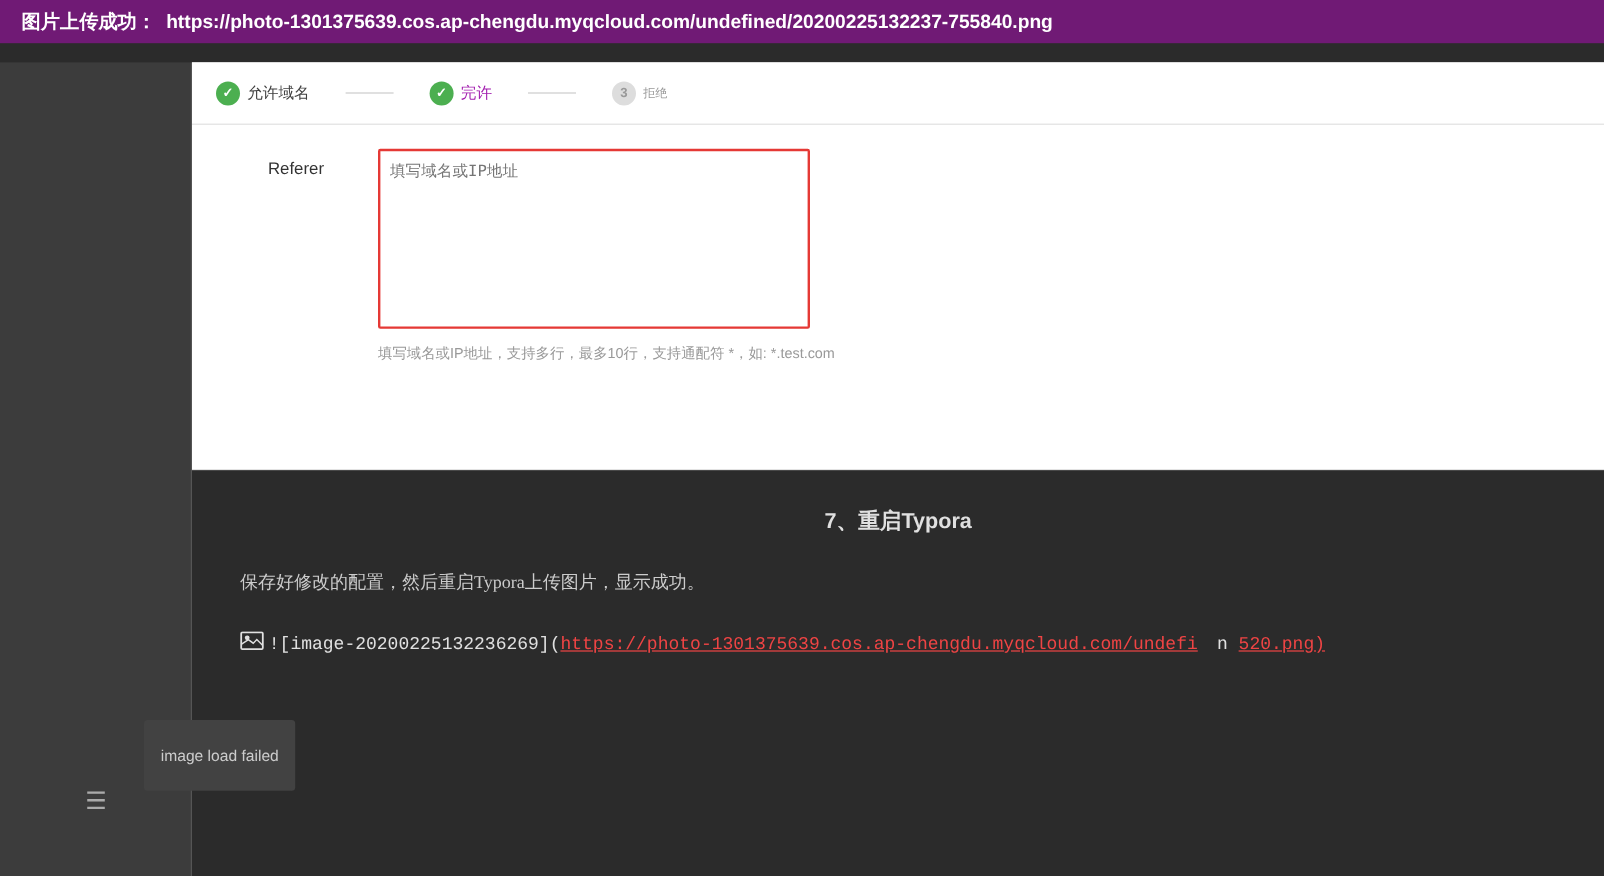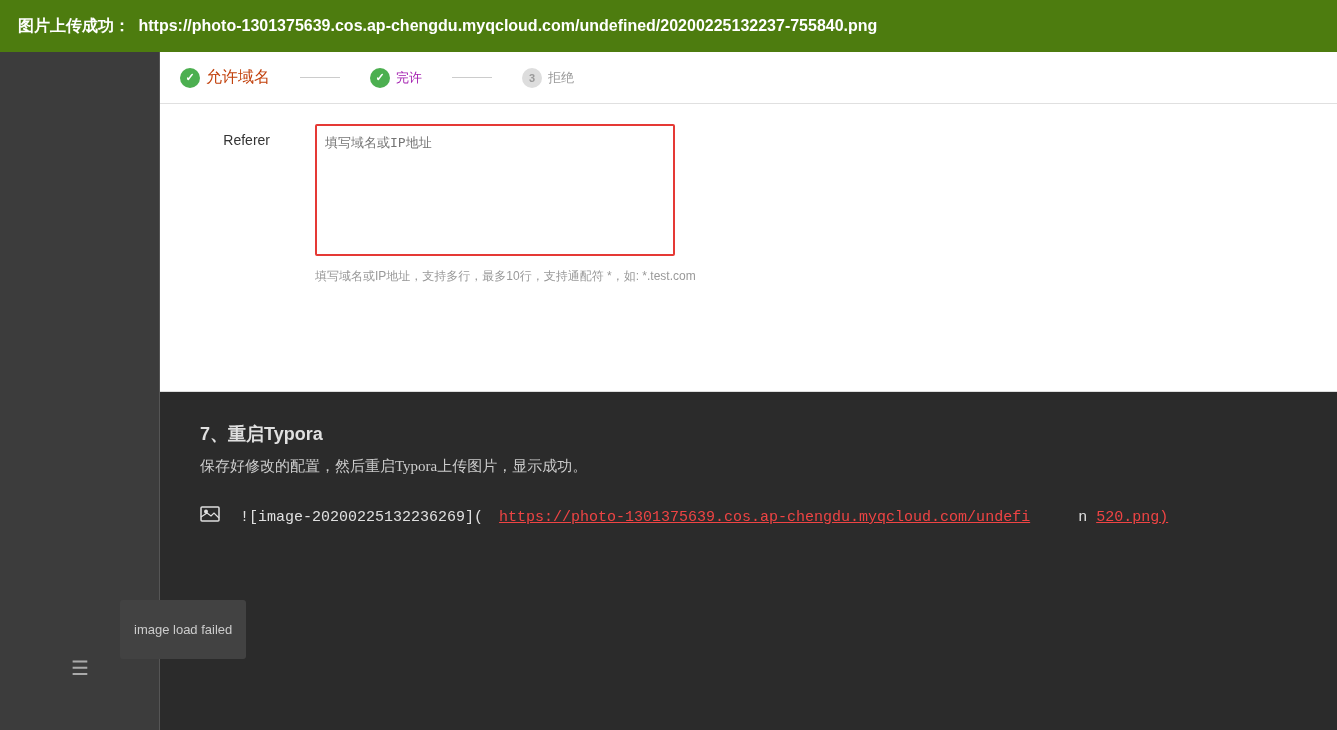--- a/index.html
+++ b/index.html
@@ -10,22 +10,22 @@
       font-family: "Microsoft YaHei", "PingFang SC", sans-serif;
       background: #2b2b2b;
     }
 
     
     .success-banner {
       position: absolute;
       top: 0;
       left: 0;
       width: 100%;
-      height: 52px;
-      background: #4d7c0f;
+      height: 36px;
+      background: #701a75;
       display: flex;
       align-items: center;
       padding: 0 18px;
       z-index: 100;
     }
     .success-banner-text {
       color: #fff;
       font-size: 16px;
       font-weight: bold;
       white-space: nowrap;
@@ -113,21 +113,21 @@
       text-align: right;
     }
     .form-input-col {
       flex: 1;
       display: flex;
       flex-direction: column;
       gap: 8px;
     }
     .referer-textarea {
       width: 360px;
-      height: 132px;
+      height: 150px;
       border: 2px solid #e53935;
       border-radius: 2px;
       padding: 8px;
       font-size: 13px;
       color: #999;
       resize: none;
       outline: none;
     }
     .referer-hint {
       font-size: 12px;
@@ -153,42 +153,43 @@
       width: 1177px;
       height: 338px;
       background: #2b2b2b;
       padding: 30px 40px;
     }
 
     .section-title {
       font-size: 18px;
       font-weight: bold;
       color: #e0e0e0;
-      margin-bottom: 8px;
+      margin-bottom: 28px;
+      text-align: center;
     }
 
     .section-desc {
       font-size: 15px;
       color: #ccc;
       margin-bottom: 28px;
       line-height: 1.6;
       font-family: Liberation Serif, serif;
     }
 
     
     .md-image-line {
       font-family: "Courier New", Courier, monospace;
       font-size: 15px;
       color: #e0e0e0;
       line-height: 1.6;
       margin-bottom: 0;
       display: flex;
       align-items: flex-start;
       flex-wrap: wrap;
-      gap: 16px;
+      gap: 0;
     }
     .md-link {
       color: #ef4444;
       text-decoration: underline;
     }
 
     
     .tooltip-failed {
       position: absolute;
       top: 600px;
@@ -230,31 +231,31 @@
     <span>☰</span>
   </div>
 </div>
 
 <div class="form-panel">
 
   <div class="steps-bar">
 
     <div class="step-item">
       <div class="step-circle done">✓</div>
-      <span style="color:#c2410c; font-size:16px;">允许域名</span>
+      <span style="color:#404040; font-size:13px;">允许域名</span>
     </div>
     <div style="width:40px;height:1px;background:#ccc;"></div>
     <div class="step-item">
       <div class="step-circle done">✓</div>
       <span style="color:#a21caf; font-size:13px;">完许</span>
     </div>
     <div style="width:40px;height:1px;background:#ccc;"></div>
     <div class="step-item">
       <div class="step-circle inactive">3</div>
-      <span style="color:#999; font-size:13px;">拒绝</span>
+      <span style="color:#999; font-size:10px;">拒绝</span>
     </div>
   </div>
 
   <div class="form-content">
     <div class="form-label-col">
       <span>Referer</span>
     </div>
     <div class="form-input-col">
       <textarea class="referer-textarea" placeholder="填写域名或IP地址" style=""></textarea>
       <div class="referer-hint">

